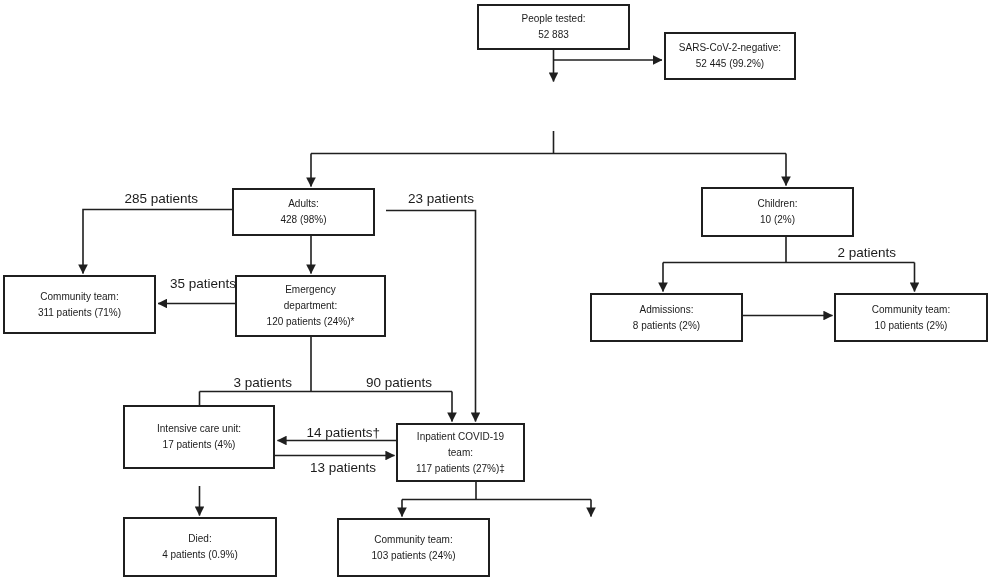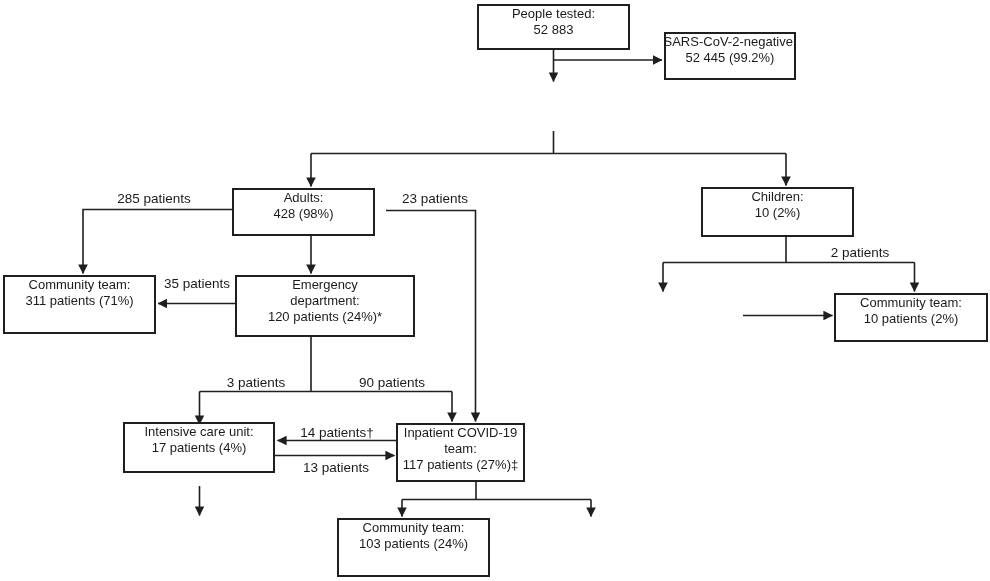--- a/index.html
+++ b/index.html
@@ -13,31 +13,31 @@
   }
   #connectors{position:absolute;left:0;top:0;z-index:0;}
   .box{
     position:absolute;
     box-sizing:border-box;
     background:#ffffff;
     border:2px solid #1f1f1f;
     display:flex;
     flex-direction:column;
     align-items:center;
-    justify-content:flex-start;
+    justify-content:center;
     text-align:center;
-    font-size:13px;
+    font-size:10px;
     line-height:16px;
     z-index:1;
   }
   .elabel{
     position:absolute;
     font-size:13.5px;
     line-height:14px;
-    text-align:center;
+    text-align:right;
     white-space:nowrap;
     z-index:2;
   }
   .bl{white-space:nowrap;}
 </style>
 </head>
 <body>
 
 <div id="diagram">
 
@@ -94,43 +94,51 @@
   <div class="box" style="left:701px;top:187px;width:153px;height:50px">
     <div class="bl">Children:</div>
     <div class="bl">10 (2%)</div>
   </div>
 
   <div class="box" style="left:3px;top:275px;width:153px;height:59px">
     <div class="bl">Community team:</div>
     <div class="bl">311 patients (71%)</div>
   </div>
 
-  <div class="box" style="left:235px;top:275px;width:180px;height:62px">
+  <div class="box" style="left:235px;top:275px;width:151px;height:62px">
     <div class="bl">Emergency</div>
     <div class="bl">department:</div>
     <div class="bl">120 patients (24%)*</div>
   </div>
 
+  <div class="box" style="left:590px;top:293px;width:153px;height:49px">
+    <div class="bl">Admissions:</div>
+    <div class="bl">8 patients (2%)</div>
+  </div>
 
   <div class="box" style="left:834px;top:293px;width:154px;height:49px">
     <div class="bl">Community team:</div>
     <div class="bl">10 patients (2%)</div>
   </div>
 
-  <div class="box" style="left:123px;top:422px;width:152px;height:51px">
+  <div class="box" style="left:123px;top:405px;width:152px;height:64px">
     <div class="bl">Intensive care unit:</div>
     <div class="bl">17 patients (4%)</div>
   </div>
 
   <div class="box" style="left:396px;top:423px;width:129px;height:59px">
     <div class="bl">Inpatient COVID-19</div>
     <div class="bl">team:</div>
     <div class="bl">117 patients (27%)‡</div>
   </div>
 
+  <div class="box" style="left:123px;top:517px;width:154px;height:60px">
+    <div class="bl">Died:</div>
+    <div class="bl">4 patients (0.9%)</div>
+  </div>
 
   <div class="box" style="left:337px;top:518px;width:153px;height:59px">
     <div class="bl">Community team:</div>
     <div class="bl">103 patients (24%)</div>
   </div>
 
 
   <div class="elabel" style="left:110px;top:192px;width:88px">285 patients</div>
   <div class="elabel" style="left:396px;top:192px;width:78px">23 patients</div>
   <div class="elabel" style="left:158px;top:277px;width:78px">35 patients</div>

